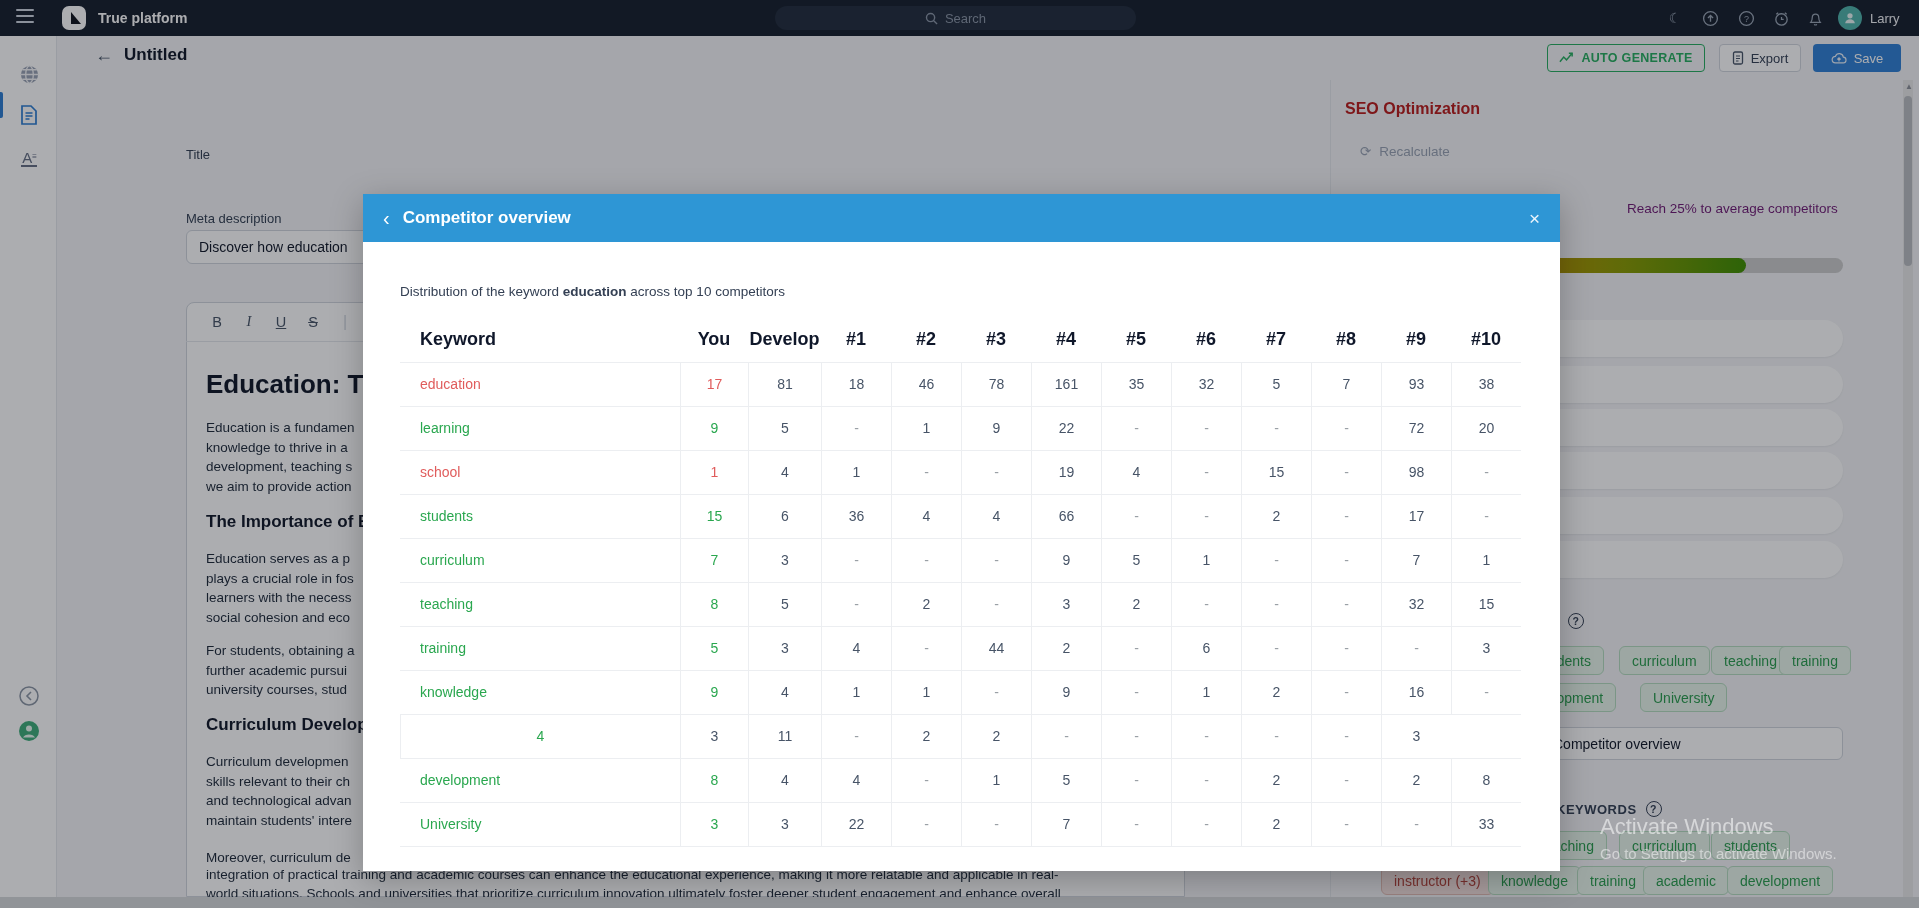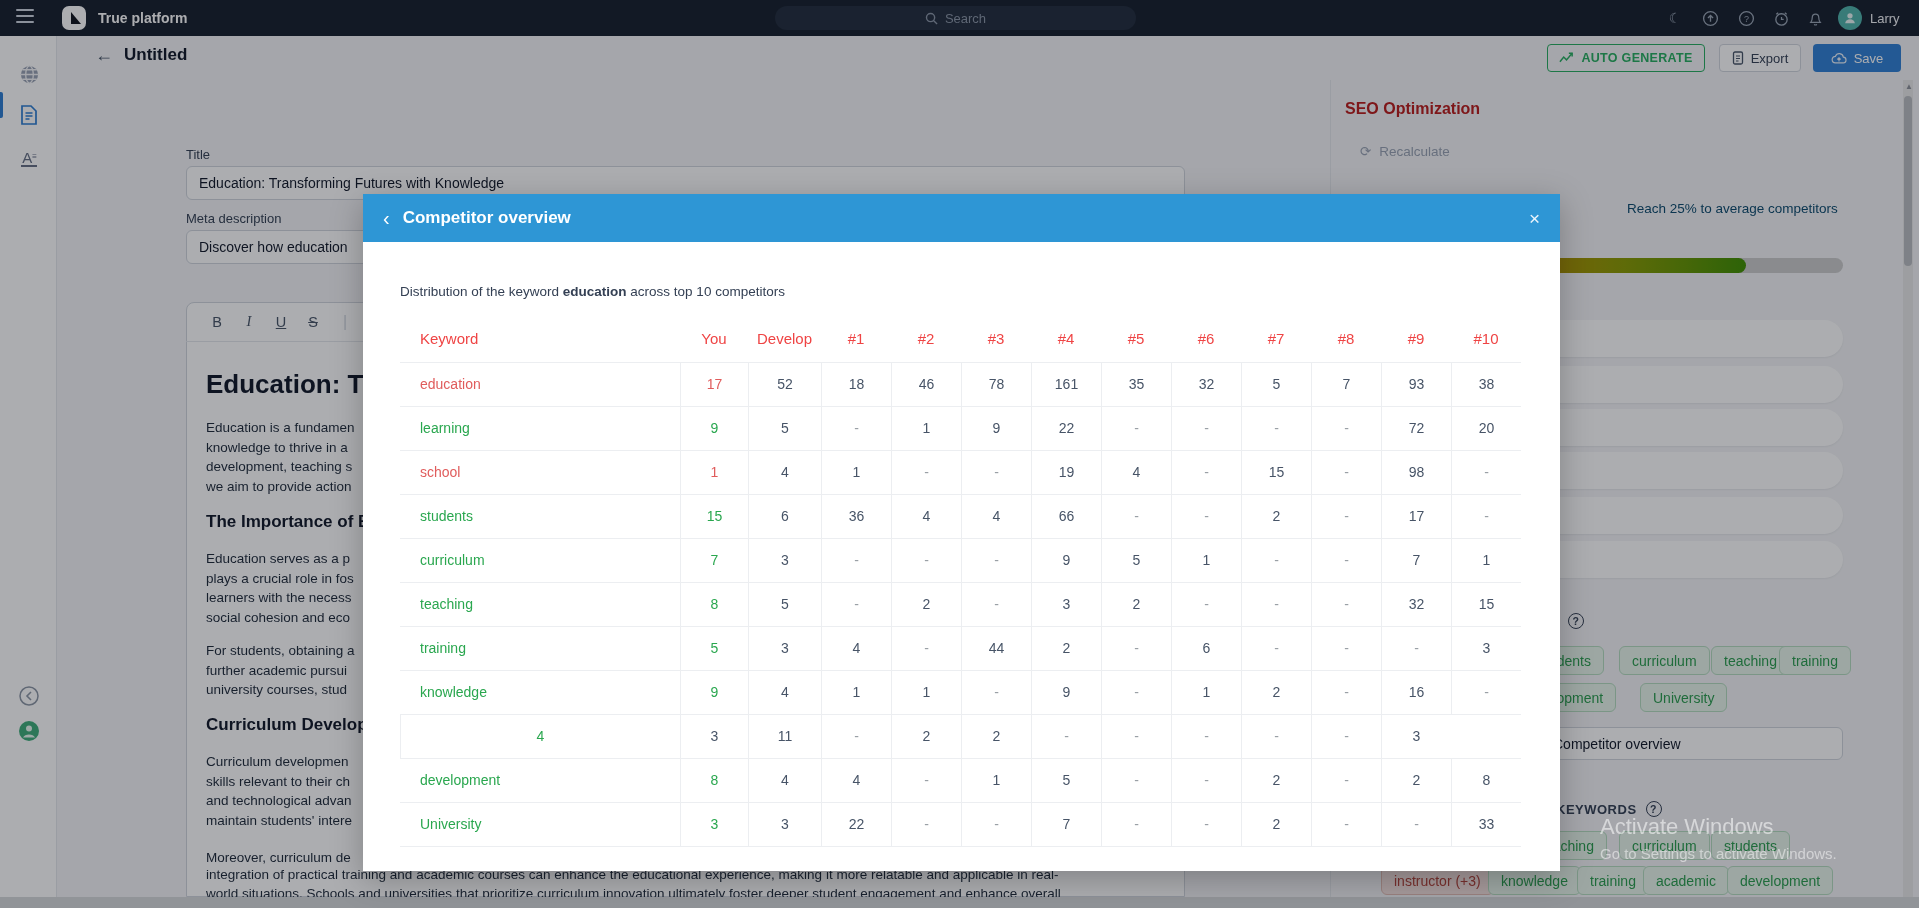--- a/index.html
+++ b/index.html
@@ -49,21 +49,21 @@
   .tbi.cd{font-size:12px;letter-spacing:-1px;}
   .doc-h1{left:206px;font-size:26px;font-weight:700;color:#101828;white-space:nowrap;}
   .doc-h3{left:206px;font-size:17px;font-weight:700;color:#101828;white-space:nowrap;overflow:hidden;}
   .doc-p{left:206px;font-size:13.5px;color:#1d2939;line-height:19.5px;white-space:nowrap;}
   .doc-p.wide{width:958px;white-space:normal;line-height:18.8px;}
 
   
   #panel-divider{left:1330px;top:80px;width:1px;height:817px;background:#e4e7ec;}
   .panel-title{left:1345px;top:100px;font-size:16px;font-weight:700;color:#b91c1c;}
   .recalc{left:1360px;top:143px;font-size:13.5px;color:#98a2b3;display:flex;gap:8px;align-items:center;cursor:pointer;}
-  .reach{left:1627px;top:201px;font-size:13.5px;color:#0c4a6e;}
+  .reach{left:1627px;top:201px;font-size:13.5px;color:#701a75;}
   #pbar{left:1340px;top:258px;width:503px;height:15px;border-radius:8px;background:#cccccc;}
   #pbar-fill{left:0;top:0;width:406px;height:15px;border-radius:8px;background:linear-gradient(90deg,#e05b1f 0%,#cf8600 35%,#8a9b00 70%,#3f8f00 100%);}
   .card{left:1352px;width:491px;height:37px;background:#fff;border-radius:19px;box-shadow:0 1px 2px rgba(16,24,40,.06);display:flex;align-items:center;justify-content:flex-start;padding-right:14px;gap:10px;cursor:pointer;}
   .card .lab{font-size:14px;font-weight:700;}
   .card.ok .lab{color:#27a348;}
   .card.warn .lab{color:#d5940b;}
   .sicon{width:17px;height:17px;border-radius:50%;color:#fff;font-size:11px;font-weight:700;display:flex;align-items:center;justify-content:center;}
   .sicon.ok{background:#27a348;}
   .sicon.warn{background:#dd9b0c;}
   .sec-label{font-size:13px;font-weight:700;color:#344054;letter-spacing:.5px;display:flex;align-items:center;gap:9px;}
@@ -85,21 +85,21 @@
 
   
   #modal{left:363px;top:194px;width:1197px;height:677px;background:#fff;z-index:50;box-shadow:0 8px 30px rgba(0,0,0,.25);}
   #modal-head{left:0;top:0;width:1197px;height:48px;background:#2e96d5;display:flex;align-items:center;padding:0 20px;color:#fff;}
   #modal-back{font-size:20px;cursor:pointer;margin-right:13px;line-height:20px;}
   #modal-title{font-size:17px;font-weight:700;}
   #modal-close{position:absolute;right:20px;top:14px;font-size:19px;cursor:pointer;color:#eaf4fb;}
   #modal-sub{left:37px;top:90px;font-size:13.5px;color:#344054;}
   #cmp-table{left:37px;top:122px;width:1121px;}
   .tr{display:grid;grid-template-columns:280px 68px 73px repeat(10,70px);}
-  .tr.head .th{height:46px;line-height:46px;font-size:15px;font-weight:400;color:#ef4444;text-align:center;}
+  .tr.head .th{height:46px;line-height:46px;font-size:18px;font-weight:700;color:#0f172a;text-align:center;}
   .tr.head .th:first-child{text-align:left;padding-left:20px;}
   .tr.data{border-top:1px solid #eceef1;}
   .tr.data:last-child{border-bottom:1px solid #eceef1;}
   .td{height:43px;line-height:43px;font-size:14px;color:#475467;text-align:center;border-left:1px solid #eceef1;}
   .td.kw{text-align:left;padding-left:20px;border-left:none;}
   .td.dash{color:#9aa0a6;}
   .green{color:#2aa74f !important;}
   .red-t{color:#e05c5c !important;}
   svg{display:block;}
 </style>
@@ -218,23 +218,20 @@
     </div>
   <div class="abs side-ico" style="top:719px">
       <svg width="22" height="22" viewBox="0 0 22 22">
         <circle cx="11" cy="11" r="10" fill="#3fae7a"></circle>
         <circle cx="11" cy="8.5" r="3" fill="#eafaf2"></circle>
         <path d="M5 17.5 a6.5 5 0 0 1 12 0 z" fill="#eafaf2"></path>
       </svg>
     </div>
 
   <div class="abs f-label" style="left:186px;top:147px">Title</div>
-  <div class="abs f-input" style="left:186px;top:166px;width:999px;height:34px">
-      <span>Education: Transforming Futures with Knowledge</span>
-    </div>
   <div class="abs f-label" style="left:186px;top:211px">Meta description</div>
   <div class="abs f-input" style="left:186px;top:230px;width:999px;height:34px">
       <span>Discover how education</span>
     </div>
 
   <div class="abs" id="editorbox"></div>
   <div class="abs" id="toolbar">
       <span class="tbi ">B</span>
       <span class="tbi it">I</span>
       <span class="tbi un">U</span>
@@ -377,21 +374,21 @@
           <div class="th">#5</div>
           <div class="th">#6</div>
           <div class="th">#7</div>
           <div class="th">#8</div>
           <div class="th">#9</div>
           <div class="th">#10</div>
         </div>
         <div class="tr data">
           <div class="td kw red-t">education</div>
           <div class="td red-t">17</div>
-          <div class="td">52</div>
+          <div class="td">81</div>
           <div class="td">18</div>
           <div class="td">46</div>
           <div class="td">78</div>
           <div class="td">161</div>
           <div class="td">35</div>
           <div class="td">32</div>
           <div class="td">5</div>
           <div class="td">7</div>
           <div class="td">93</div>
           <div class="td">38</div>

